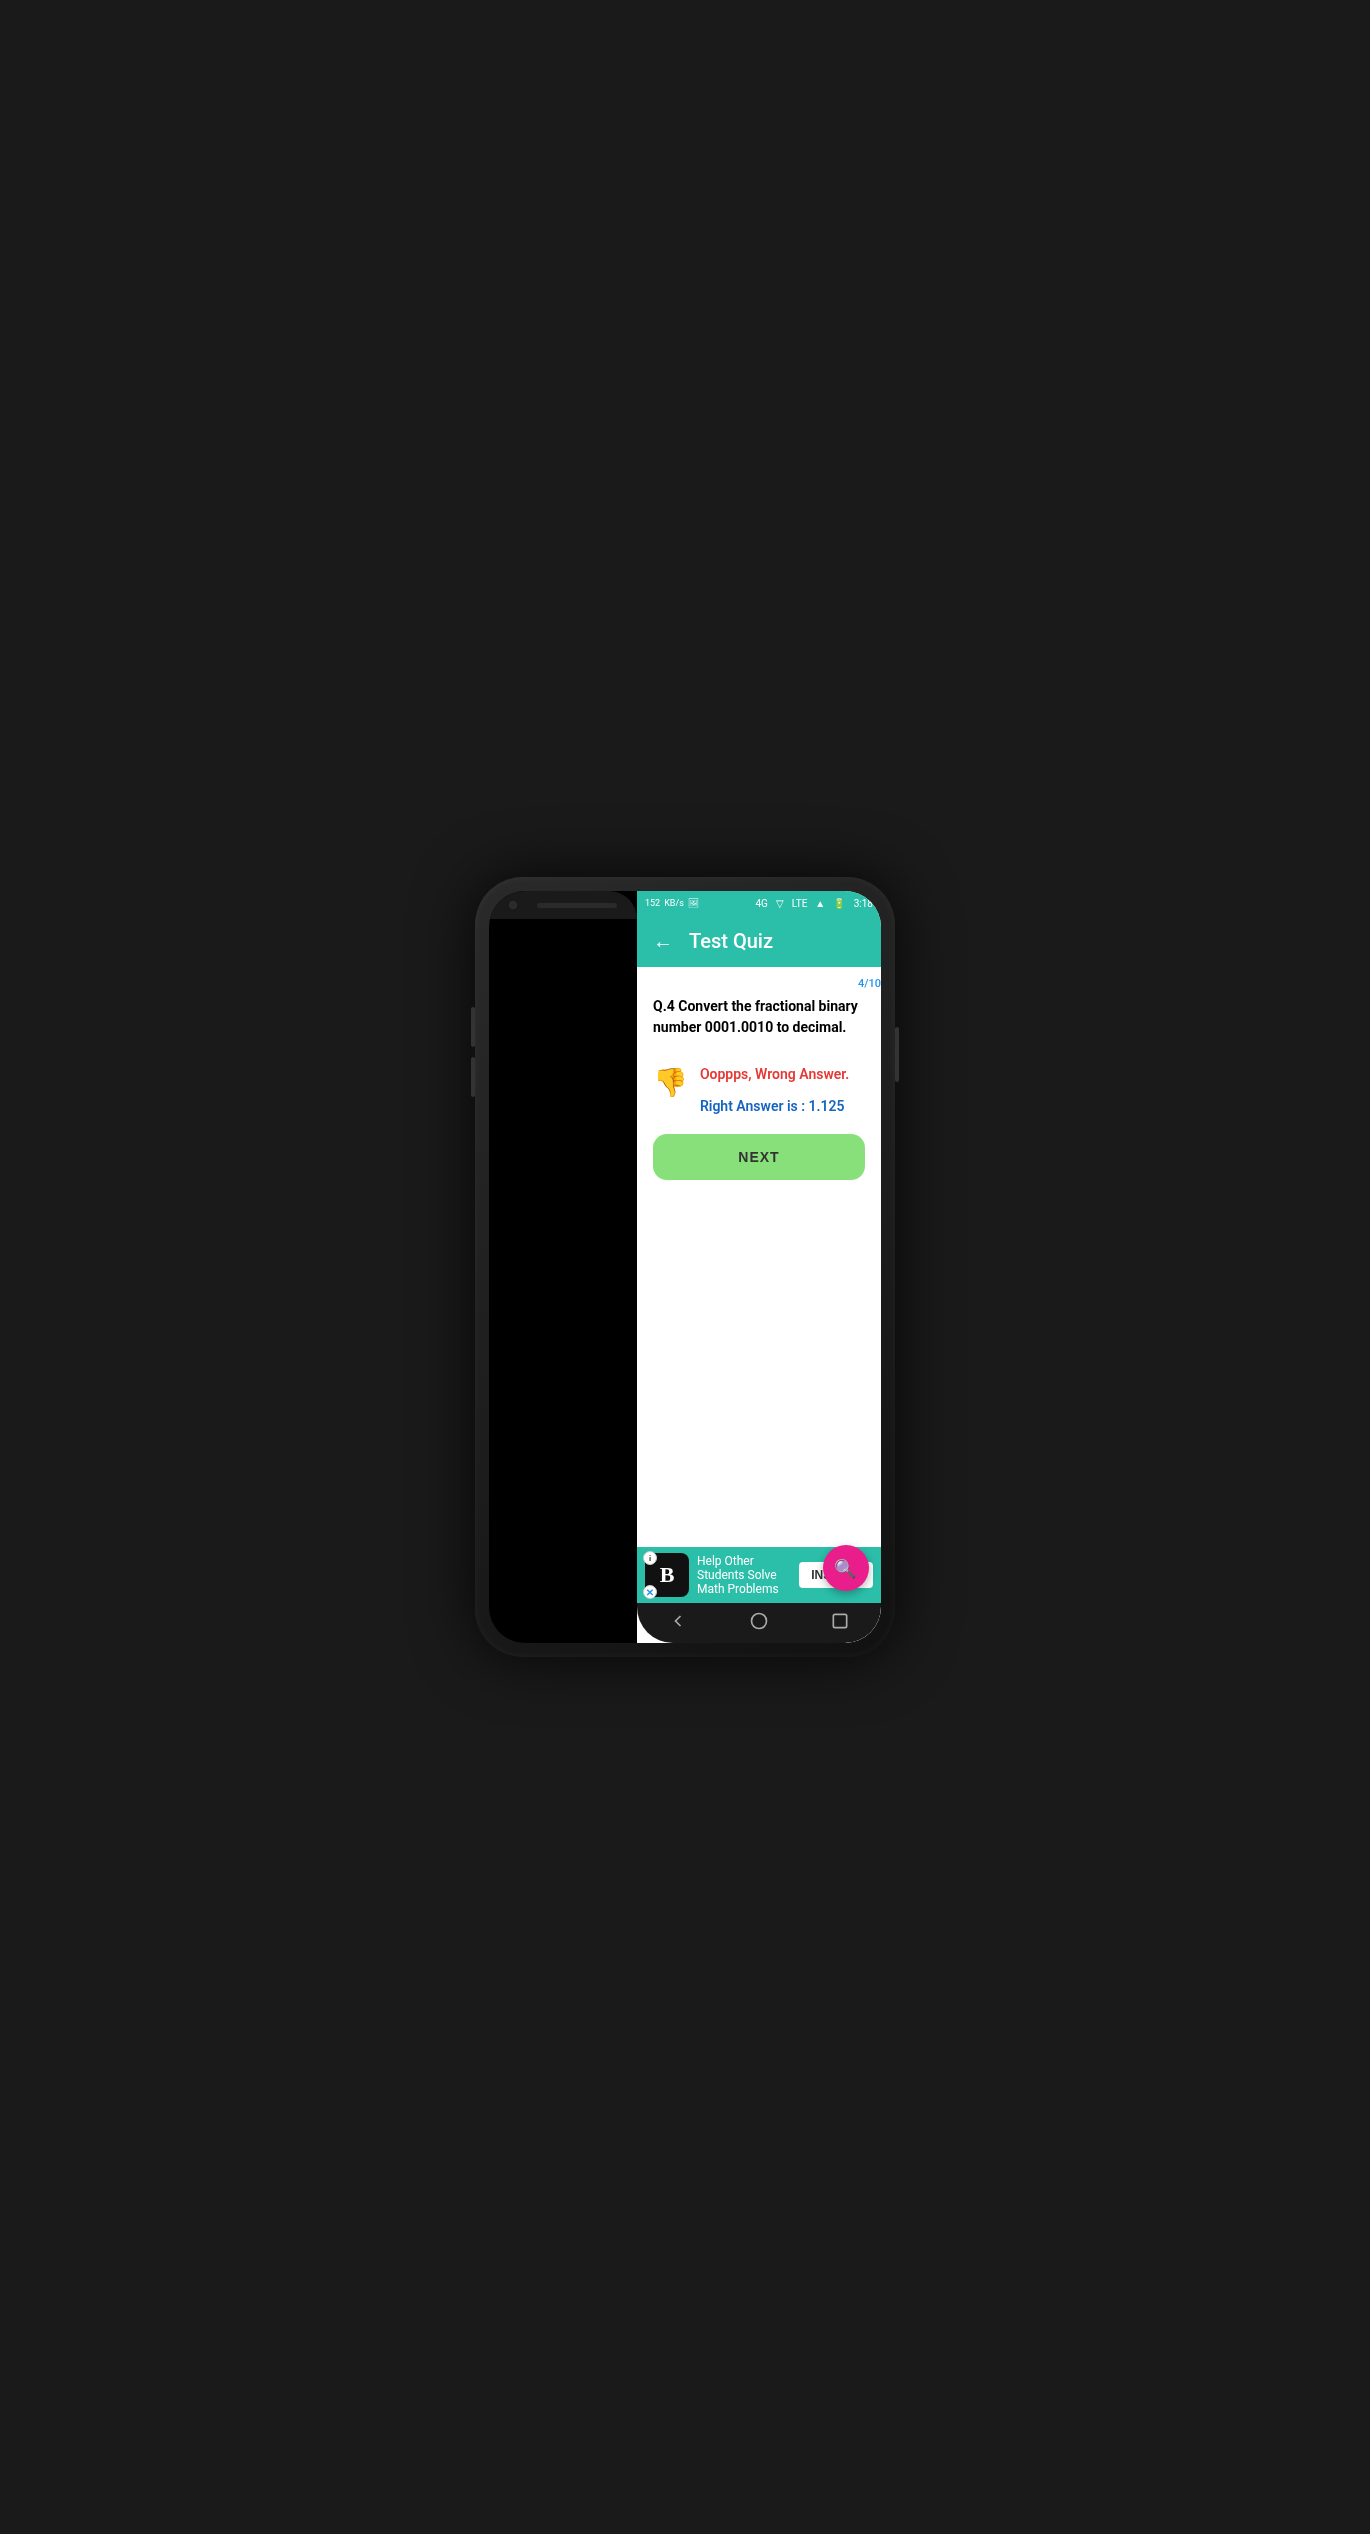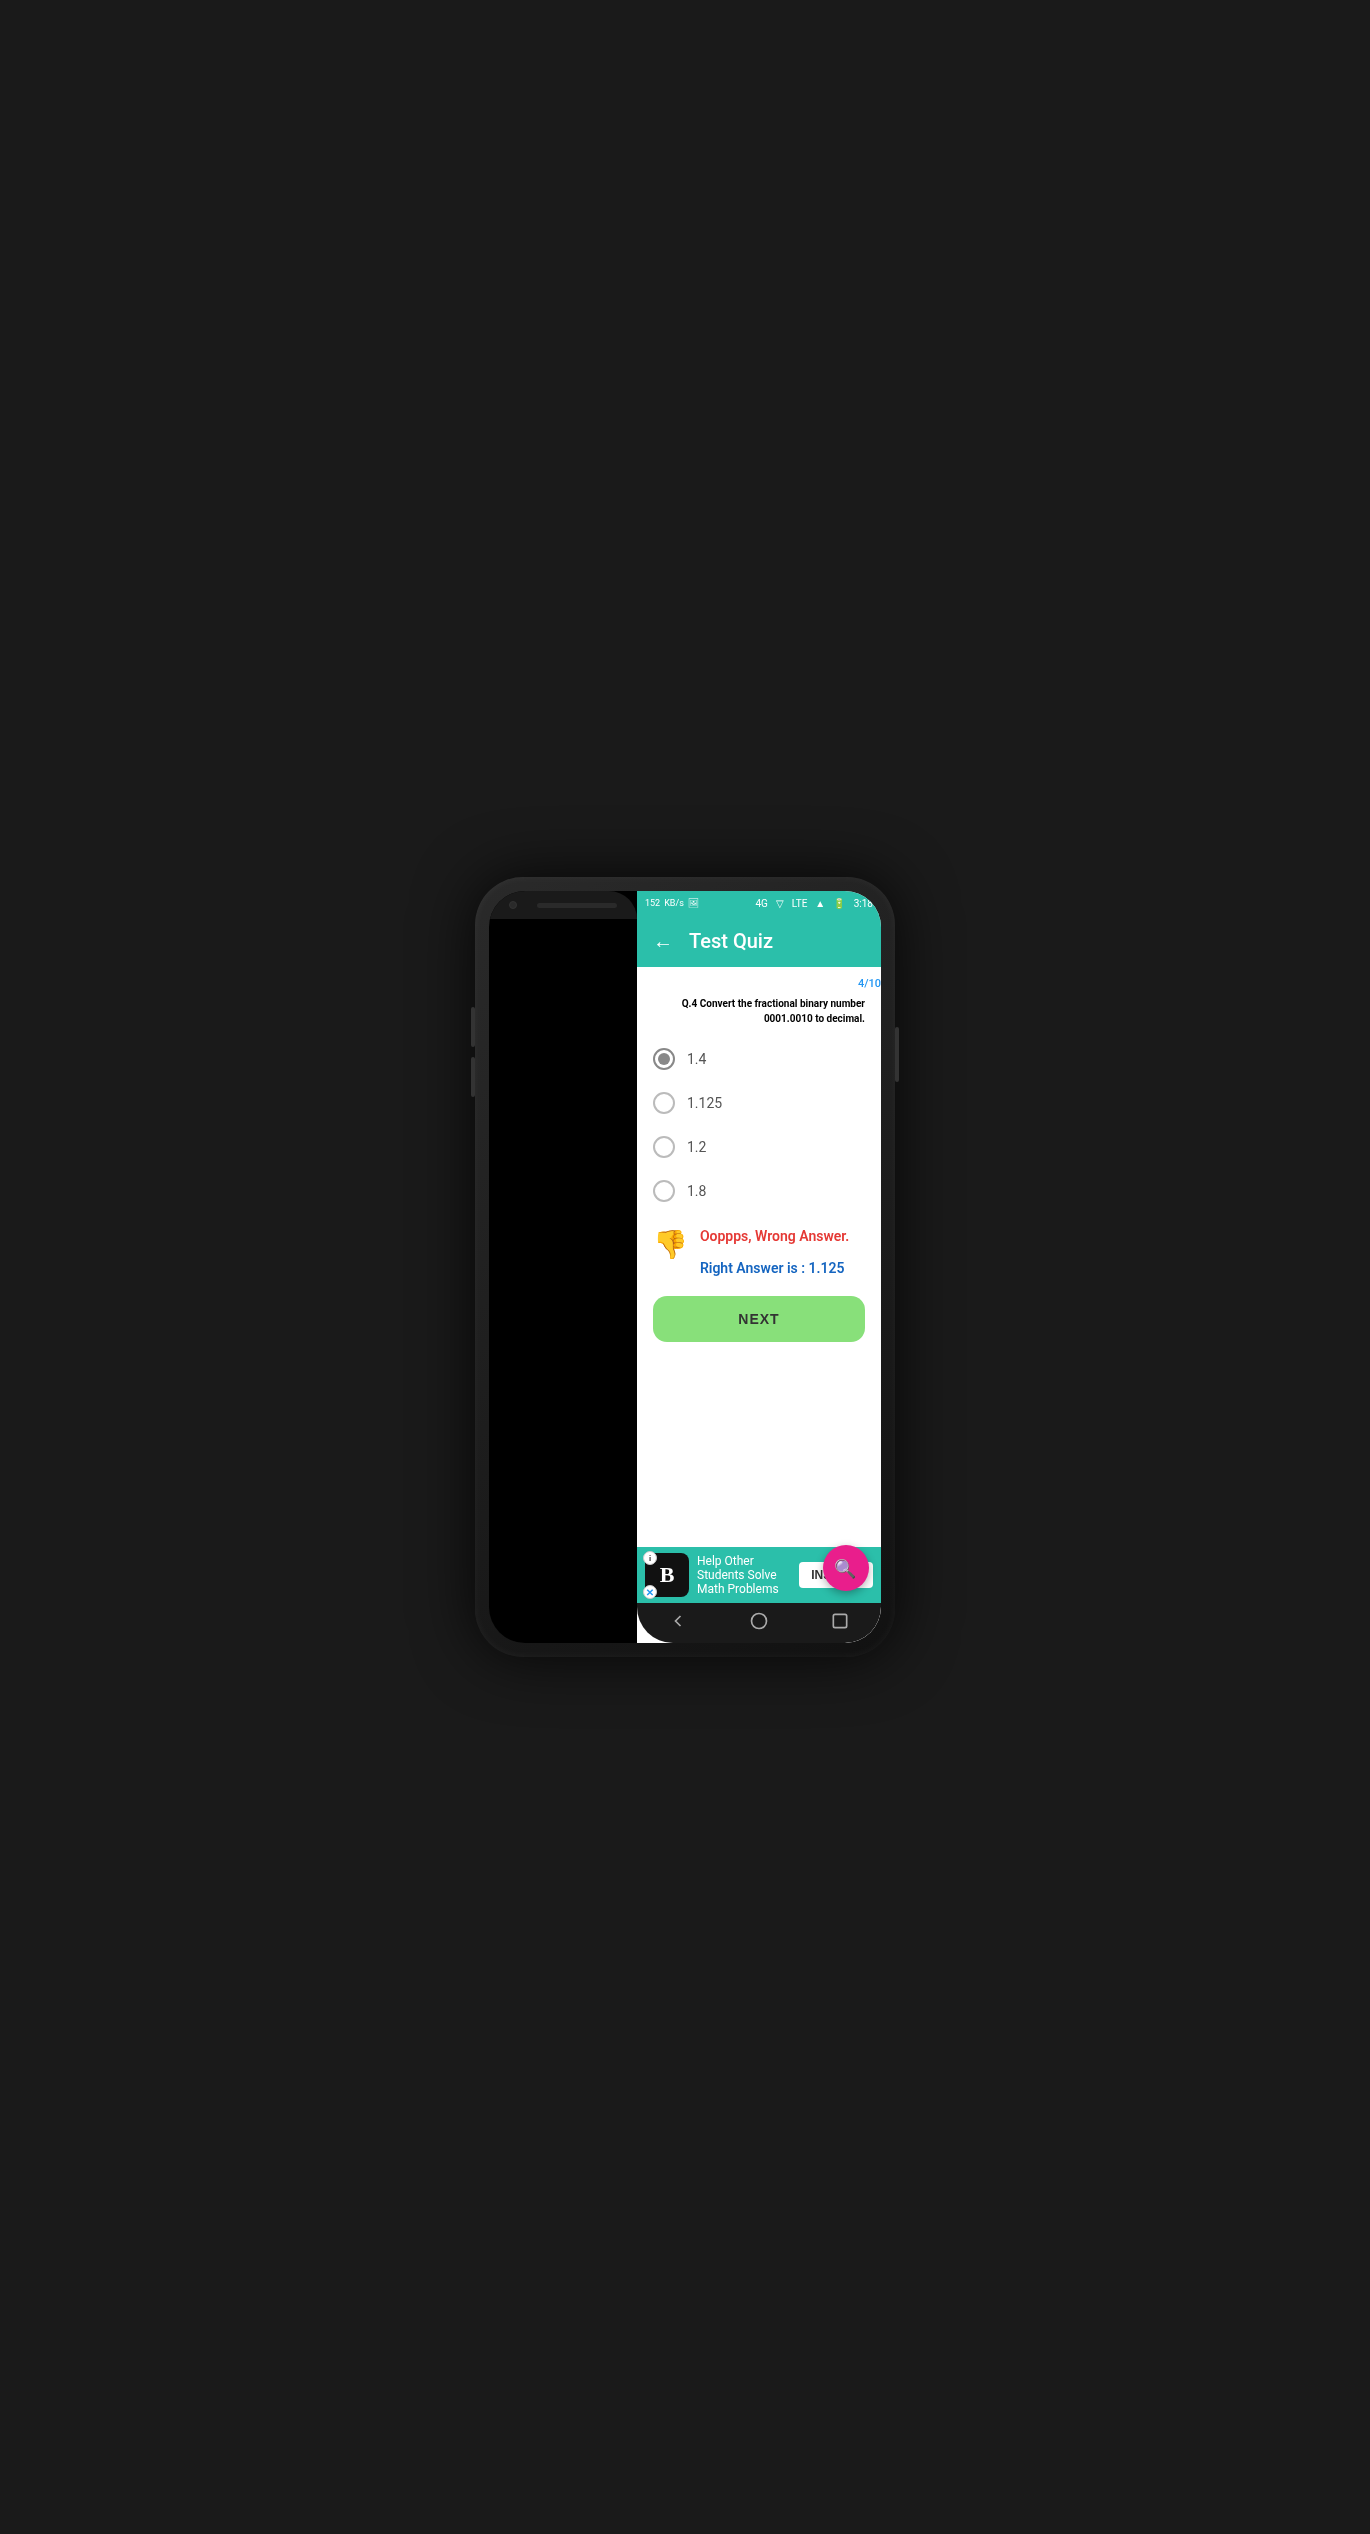--- a/index.html
+++ b/index.html
@@ -142,26 +142,25 @@
 
     .progress-indicator {
       text-align: right;
       color: #2196F3;
       font-size: 11px;
       padding: 10px 0 6px;
       font-weight: 500;
     }
 
     .question-text {
-      font-size: 10px;
+      font-size: 14px;
       font-weight: 700;
       color: #000;
       padding: 0 16px 12px;
       line-height: 1.5;
-      text-align: right;
     }
 
     .options-list {
       padding: 0 16px;
       display: flex;
       flex-direction: column;
       gap: 2px;
     }
 
     .option-item {
@@ -396,44 +395,20 @@
 
       <div class="app-bar">
         <span class="back-arrow">←</span>
         <span class="app-bar-title">Test Quiz</span>
       </div>
 
       <div class="content">
         <div class="progress-indicator">4/10</div>
         <div class="question-text">Q.4 Convert the fractional binary number 0001.0010 to decimal.</div>
 
-        <div class="options-list">
-
-          <div class="option-item">
-            <div class="radio-outer selected">
-              <div class="radio-inner"></div>
-            </div>
-            <span class="option-label">1.4</span>
-          </div>
-
-          <div class="option-item">
-            <div class="radio-outer"></div>
-            <span class="option-label">1.125</span>
-          </div>
-
-          <div class="option-item">
-            <div class="radio-outer"></div>
-            <span class="option-label">1.2</span>
-          </div>
-
-          <div class="option-item">
-            <div class="radio-outer"></div>
-            <span class="option-label">1.8</span>
-          </div>
-        </div>
 
         <div class="feedback-area">
           <span class="thumbs-down-icon">👎</span>
           <div class="feedback-text">
             <span class="wrong-text">Ooppps, Wrong Answer.</span>
             <span class="right-answer-text">Right Answer is : 1.125</span>
           </div>
         </div>
 
         <button class="next-btn">NEXT</button>

